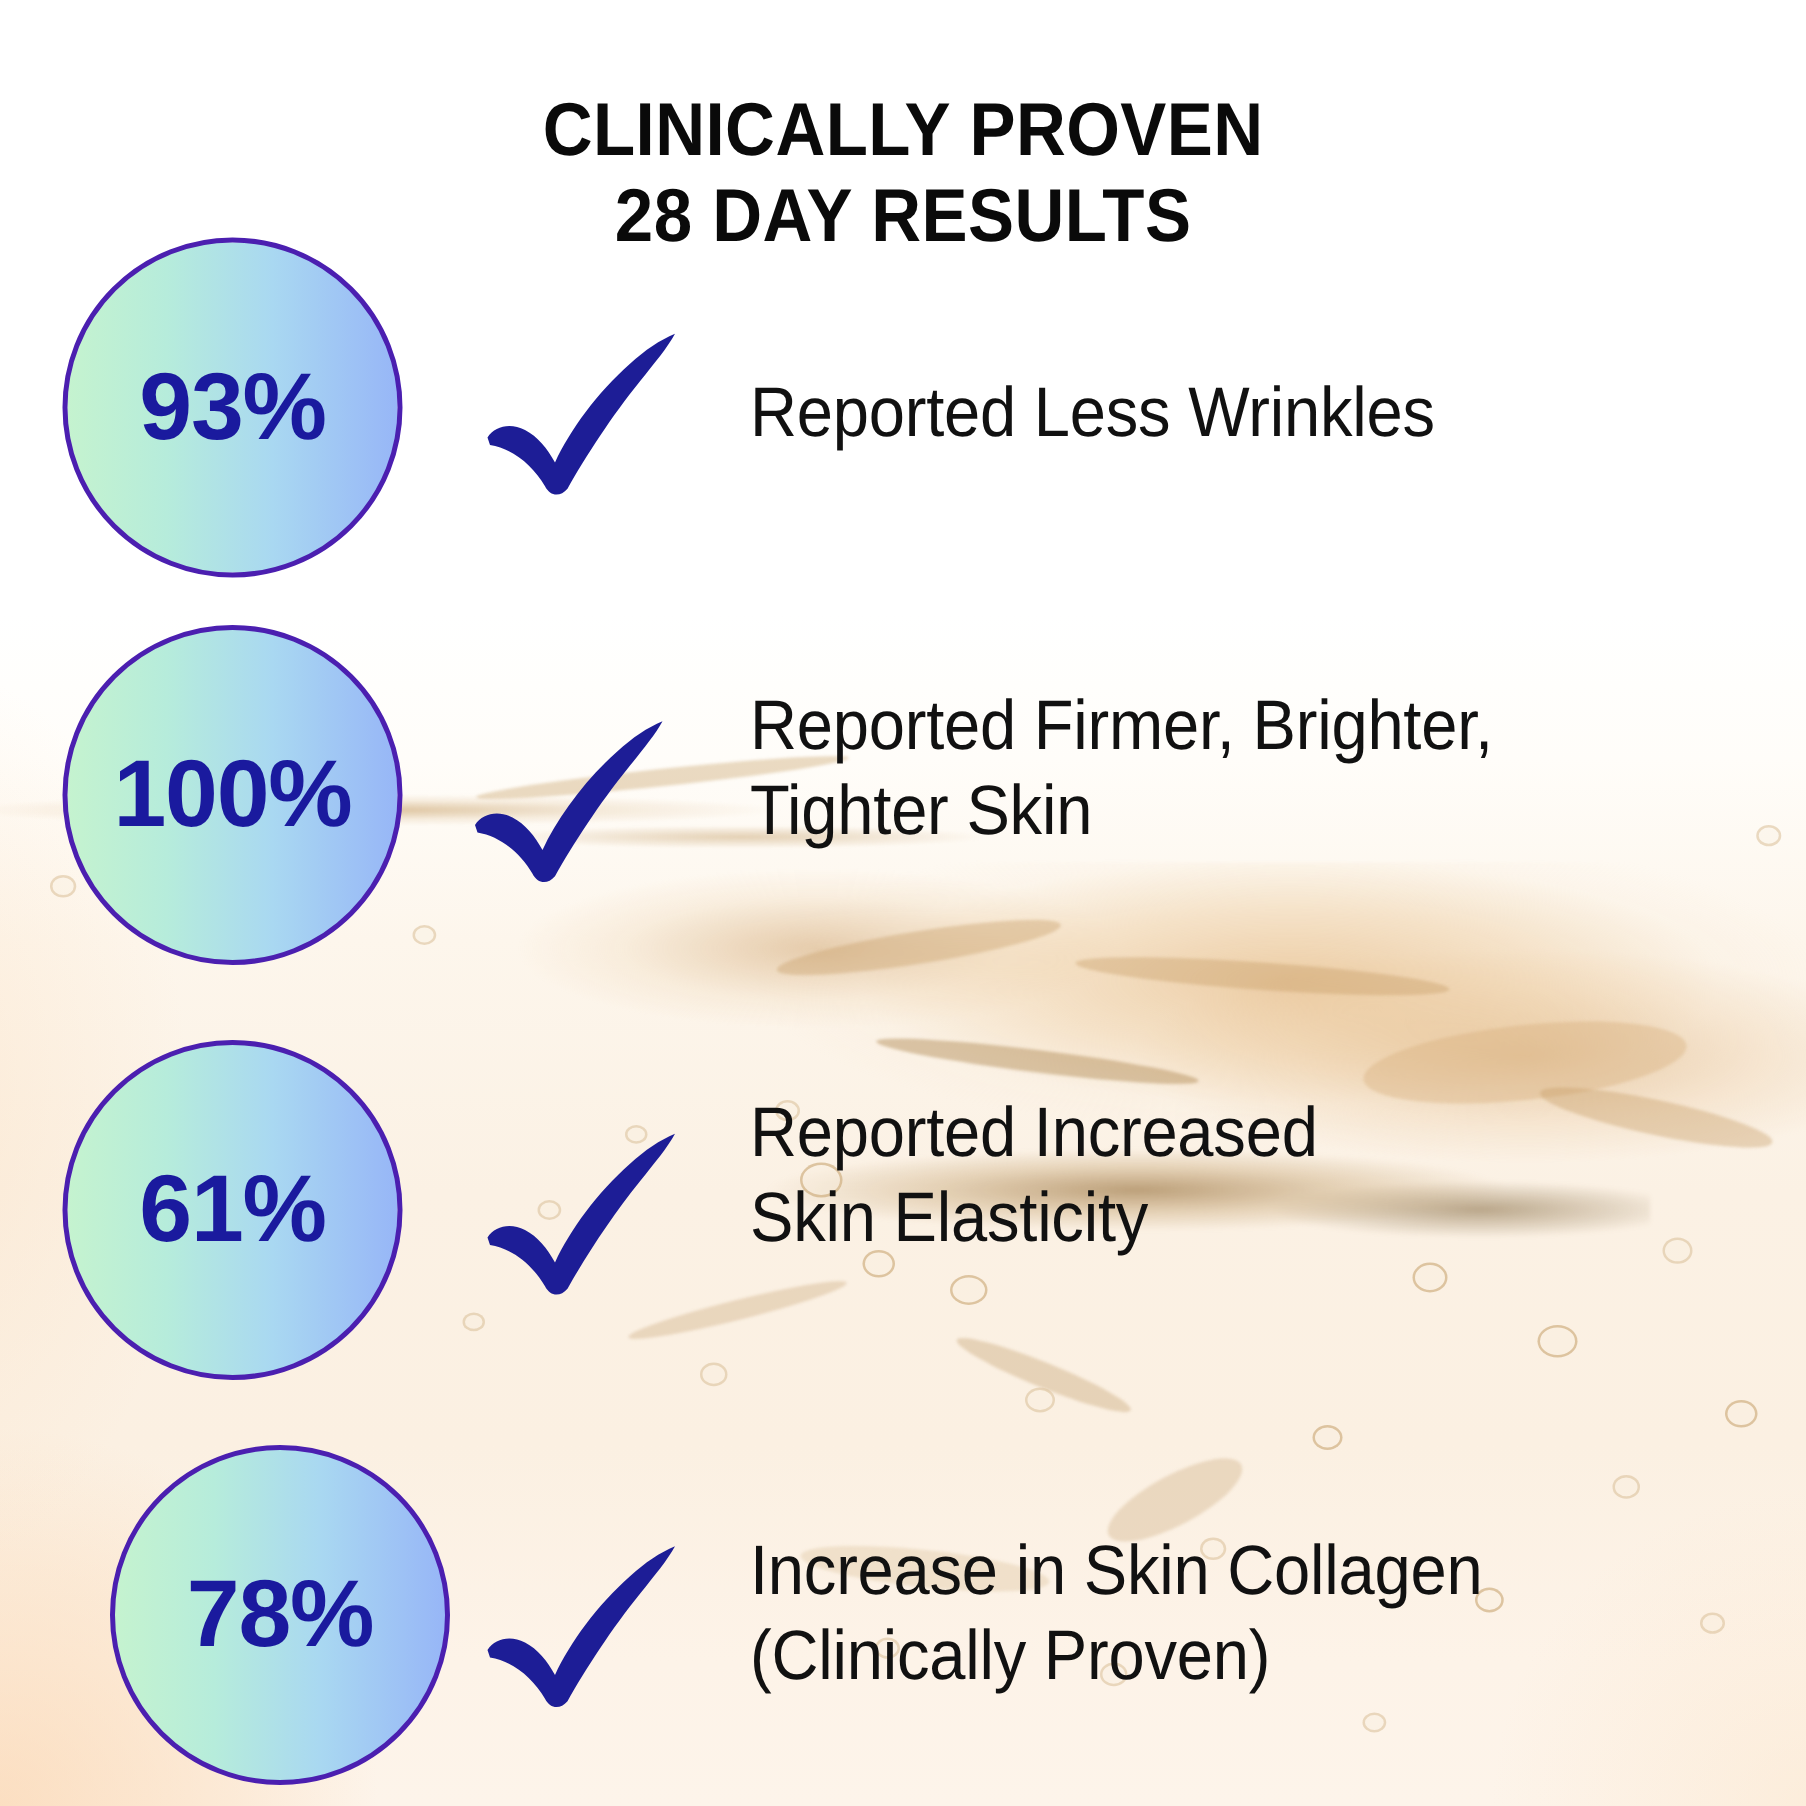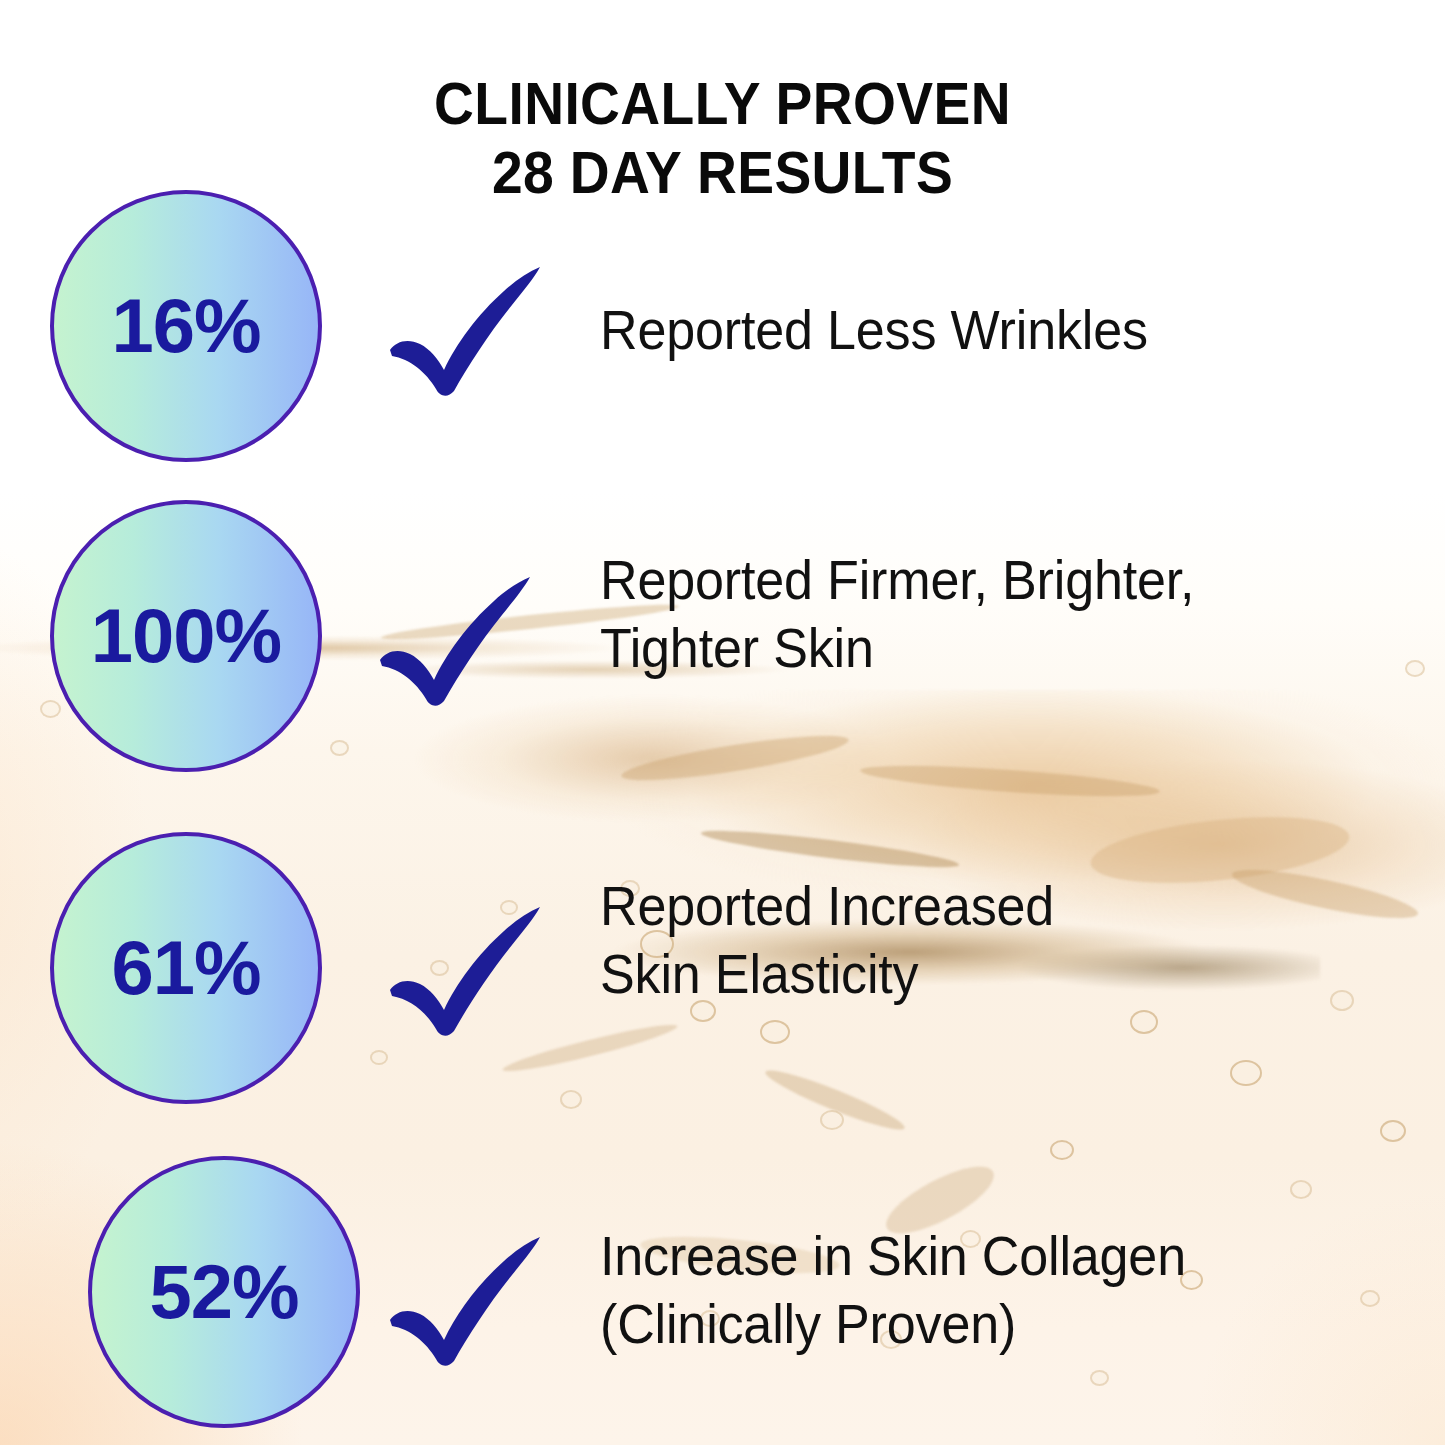--- a/index.html
+++ b/index.html
@@ -265,21 +265,21 @@
 
   <div class="content">
 
     <h1 class="headline">
       <span class="headline-line">CLINICALLY PROVEN</span>
       <span class="headline-line">28 DAY RESULTS</span>
     </h1>
 
     <div class="row" style="top:0;">
       <div class="badge" style="left:50px;top:190px;">
-        <span class="badge-value">16%</span>
+        <span class="badge-value">93%</span>
       </div>
       <div class="check" style="left:382px;top:258px;">
         <svg viewBox="0 0 180 140" xmlns="http://www.w3.org/2000/svg" aria-hidden="true">
           <path d="M8 92 C14 83, 26 80, 38 86 C48 91, 56 101, 62 112 C74 86, 96 56, 122 33 C134 22, 146 14, 158 9 C152 20, 142 32, 130 47 C108 74, 86 108, 72 133 C66 140, 58 139, 54 131 C44 114, 28 101, 10 98 Z" fill="#1d1d96"></path>
         </svg>
       </div>
       <div class="caption" style="left:600px;top:296px;">Reported Less Wrinkles</div>
     </div>
 
     <div class="row" style="top:0;">
@@ -303,21 +303,21 @@
         <svg viewBox="0 0 180 140" xmlns="http://www.w3.org/2000/svg" aria-hidden="true">
           <path d="M8 92 C14 83, 26 80, 38 86 C48 91, 56 101, 62 112 C74 86, 96 56, 122 33 C134 22, 146 14, 158 9 C152 20, 142 32, 130 47 C108 74, 86 108, 72 133 C66 140, 58 139, 54 131 C44 114, 28 101, 10 98 Z" fill="#1d1d96"></path>
         </svg>
       </div>
       <div class="caption" style="left:600px;top:872px;">Reported Increased
 Skin Elasticity</div>
     </div>
 
     <div class="row" style="top:0;">
       <div class="badge" style="left:88px;top:1156px;">
-        <span class="badge-value">52%</span>
+        <span class="badge-value">78%</span>
       </div>
       <div class="check" style="left:382px;top:1228px;">
         <svg viewBox="0 0 180 140" xmlns="http://www.w3.org/2000/svg" aria-hidden="true">
           <path d="M8 92 C14 83, 26 80, 38 86 C48 91, 56 101, 62 112 C74 86, 96 56, 122 33 C134 22, 146 14, 158 9 C152 20, 142 32, 130 47 C108 74, 86 108, 72 133 C66 140, 58 139, 54 131 C44 114, 28 101, 10 98 Z" fill="#1d1d96"></path>
         </svg>
       </div>
       <div class="caption" style="left:600px;top:1222px;">Increase in Skin Collagen
 (Clinically Proven)</div>
     </div>
 

